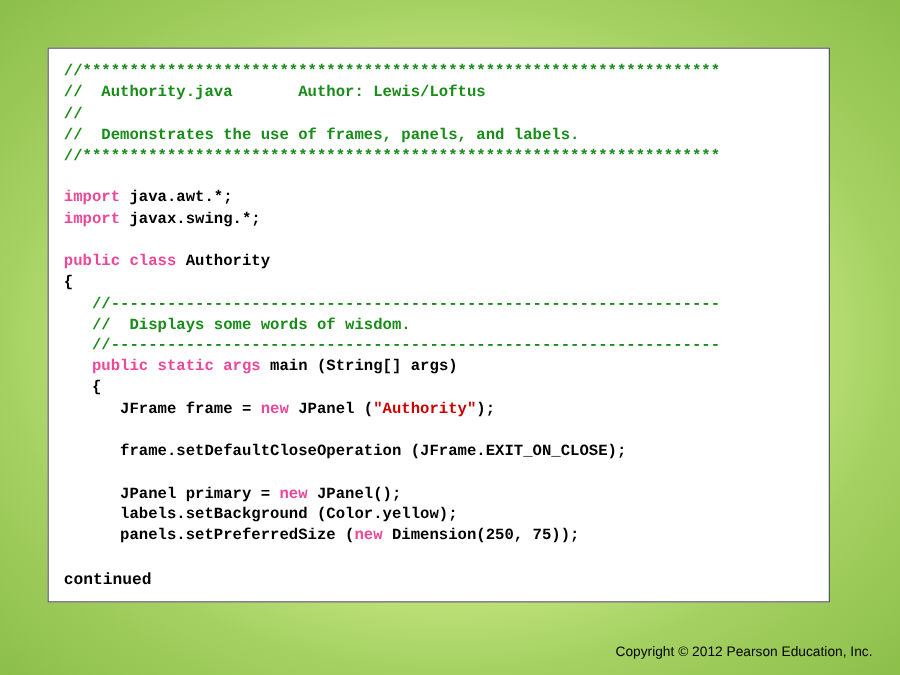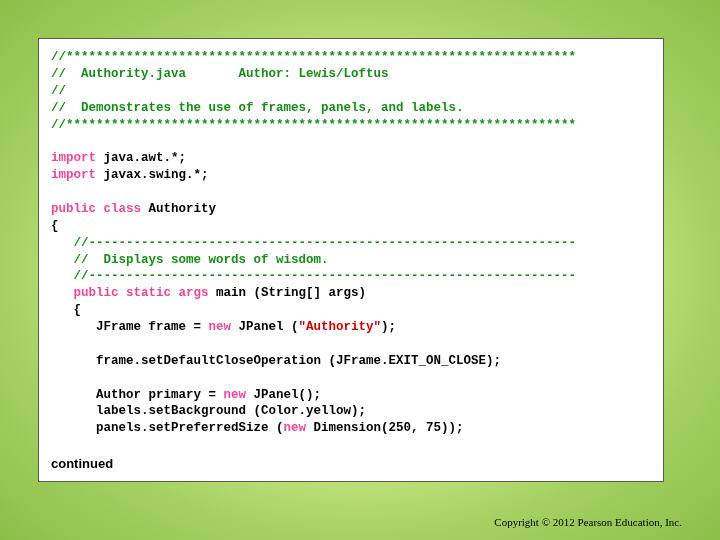--- a/index.html
+++ b/index.html
@@ -31,31 +31,31 @@
     color: #000;
   }
   .green { color: #198c19; }
   .blue  { color: #ec4899; font-weight: bold; }
   .red   { color: #cc0000; }
   .bold  { font-weight: bold; }
   .continued {
     position: absolute;
     bottom: 10px;
     left: 12px;
-    font-family: Liberation Sans, sans-serif;
+    font-family: Liberation Mono, monospace;
     font-weight: bold;
     font-size: 13px;
     color: #000;
   }
   .copyright {
     position: absolute;
     bottom: 12px;
-    right: 38px;
+    right: 22px;
     font-size: 11px;
-    font-family: Liberation Serif, serif;
+    font-family: Liberation Sans, sans-serif;
     color: #000;
   }
 </style>
 </head>
 <body>
 
 <div class="code-box">
 <div class="code"><span class="green bold">//********************************************************************</span>
 <span class="green bold">//  Authority.java</span><span class="green bold">       Author: Lewis/Loftus</span>
 <span class="green bold">//</span>
@@ -69,19 +69,19 @@
 <span class="bold">{</span>
 <span class="green bold">   //-----------------------------------------------------------------</span>
 <span class="green bold">   //  Displays some words of wisdom.</span>
 <span class="green bold">   //-----------------------------------------------------------------</span>
 <span class="blue">   public</span> <span class="blue">static</span> <span class="blue">args</span><span class="bold"> main (String[] args)</span>
 <span class="bold">   {</span>
 <span class="bold">      JFrame frame = </span><span class="blue">new</span><span class="bold"> JPanel (</span><span class="red bold">"Authority"</span><span class="bold">);</span>
 
 <span class="bold">      frame.setDefaultCloseOperation (JFrame.EXIT_ON_CLOSE);</span>
 
-<span class="bold">      Author primary = </span><span class="blue">new</span><span class="bold"> JPanel();</span>
+<span class="bold">      JPanel primary = </span><span class="blue">new</span><span class="bold"> JPanel();</span>
 <span class="bold">      labels.setBackground (Color.yellow);</span>
 <span class="bold">      panels.setPreferredSize (</span><span class="blue">new</span><span class="bold"> Dimension(250, 75));</span></div>
   <div class="continued">continued</div>
 </div>
 
 <div class="copyright">Copyright © 2012 Pearson Education, Inc.</div>
 
 </body></html>

